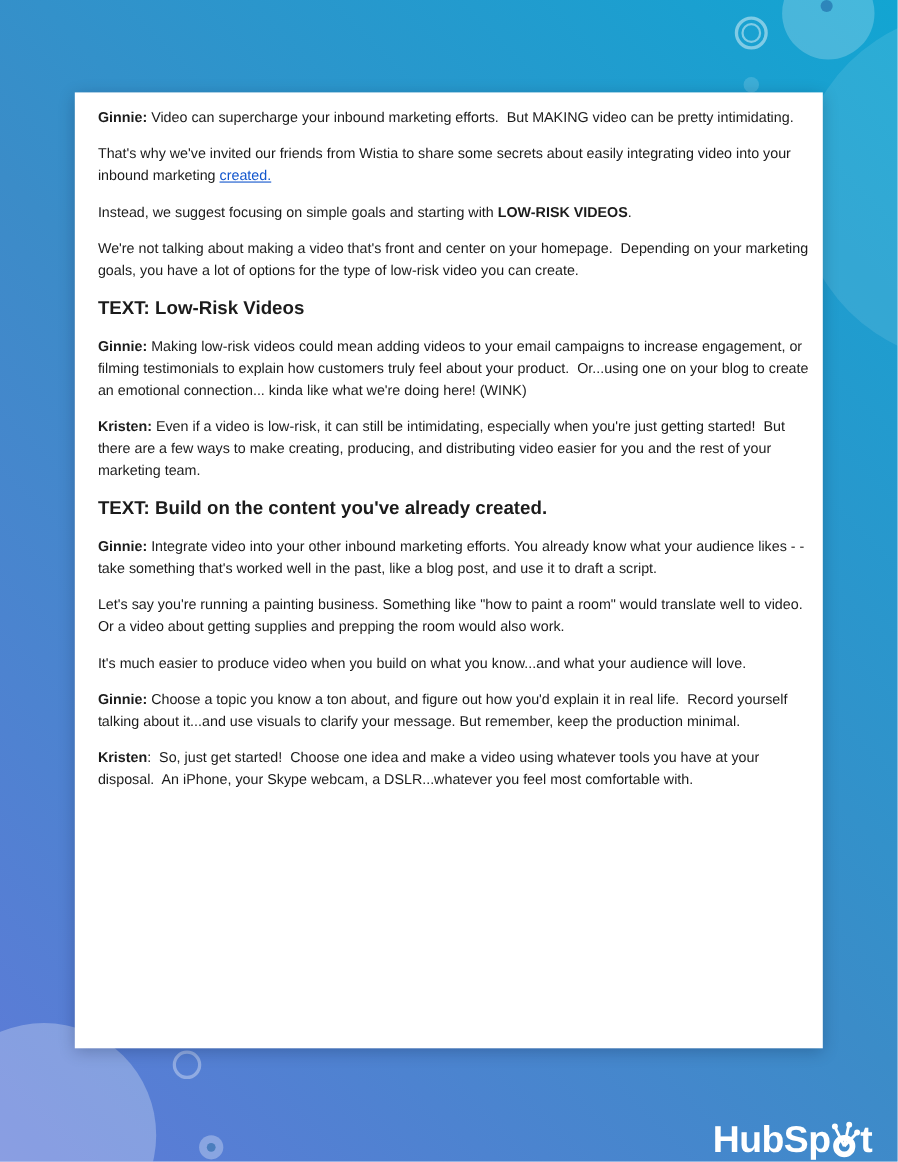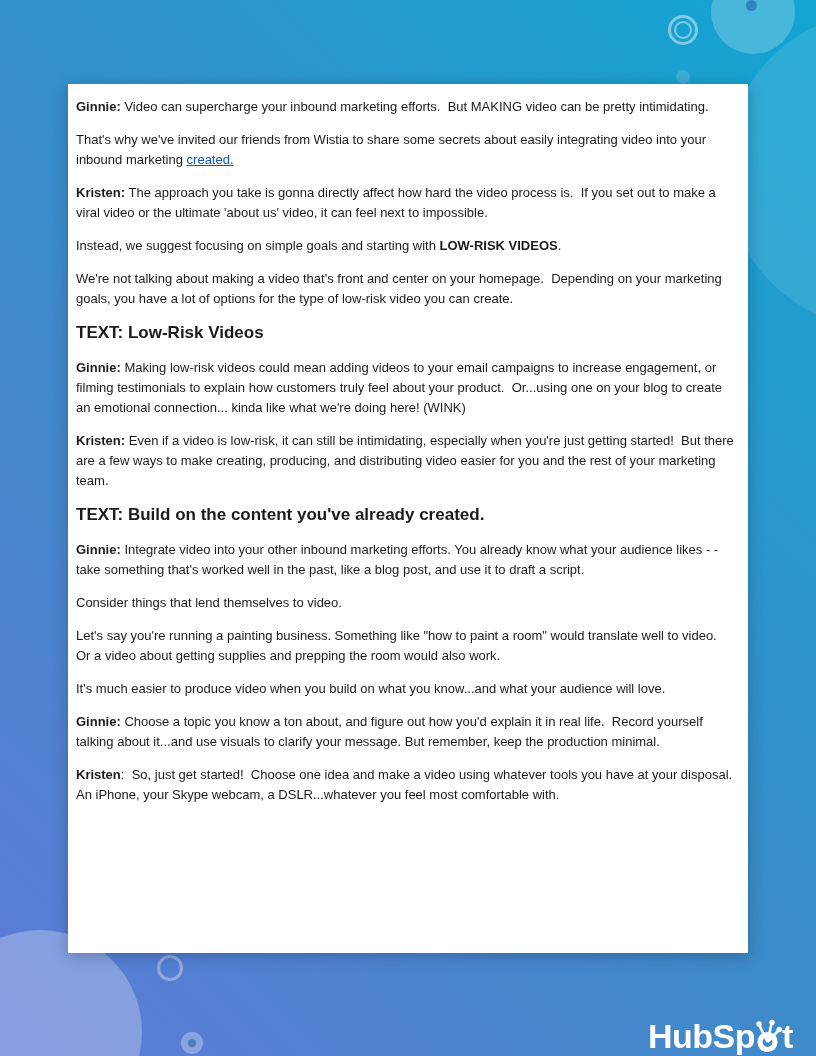--- a/index.html
+++ b/index.html
@@ -9,21 +9,21 @@
   
   .circle{position:absolute;border-radius:50%;}
   .c-fill{background:rgba(255,255,255,0.22);}
   .c-faint{background:rgba(255,255,255,0.10);}
   .c-ring{border:3px solid rgba(255,255,255,0.45);background:transparent;}
   .c-ring-inner{position:absolute;left:3px;top:3px;right:3px;bottom:3px;border:2px solid rgba(255,255,255,0.45);border-radius:50%;}
   .c-dot-dark{background:rgba(23,94,160,0.55);}
   
   .page{position:absolute;left:68px;top:84px;width:680px;height:869px;
         background:#ffffff;box-shadow:0 3px 14px rgba(0,10,40,0.25);
-        box-sizing:border-box;padding:13px 12px 8px 8px;overflow:hidden;}
+        box-sizing:border-box;padding:13px 12px 8px 21px;overflow:hidden;}
   .content{color:#1b1b1b;font-size:13px;line-height:20px;}
   .content p{margin:0 0 13px 0;white-space:pre-wrap;}
   .content p.h{font-size:17px;line-height:22px;font-weight:bold;margin:7px 0 14px 0;}
   .content p.i{font-style:italic;}
   .content .b{font-weight:bold;}
   .content a{color:#1155cc;text-decoration:underline;}
   
   .logo{position:absolute;left:648px;top:1018px;display:flex;align-items:flex-start;
         color:#ffffff;font-weight:bold;font-size:34px;letter-spacing:-0.5px;line-height:36px;}
   .logo .spr{display:inline-block;margin:0 0 1px 0;}
@@ -43,29 +43,27 @@
 
   <div class="circle" style="left:-62px;top:930px;width:204px;height:204px;background:rgba(255,255,255,0.27);"></div>
   <div class="circle c-ring" style="left:157px;top:955px;width:20px;height:20px;border-width:3px;border-color:rgba(255,255,255,0.35);"></div>
   <div class="circle" style="left:181px;top:1032px;width:22px;height:22px;background:rgba(255,255,255,0.30);"></div>
   <div class="circle c-dot-dark" style="left:188px;top:1039px;width:8px;height:8px;"></div>
 
   <div class="page">
     <div class="content">
         <p><span class="b">Ginnie:</span><span> Video can supercharge your inbound marketing efforts.  But MAKING video can be pretty intimidating.</span></p>
         <p><span>That's why we've invited our friends from Wistia to share some secrets about easily integrating video into your inbound marketing </span><a href="#" style="color: rgb(17, 85, 204);">created.</a></p>
-        <p><span class="b">Kristen:</span><span> The approach you take is gonna directly affect how hard the video process is.  If you set out to make a viral video or the ultimate 'about us' video, it can feel next to impossible.</span></p>
         <p><span>Instead, we suggest focusing on simple goals and starting with </span><span class="b">LOW-RISK VIDEOS</span><span>.</span></p>
         <p><span>We're not talking about making a video that's front and center on your homepage.  Depending on your marketing goals, you have a lot of options for the type of low-risk video you can create.</span></p>
         <p class="h"><span>TEXT: Low-Risk Videos</span></p>
         <p><span class="b">Ginnie:</span><span> Making low-risk videos could mean adding videos to your email campaigns to increase engagement, or filming testimonials to explain how customers truly feel about your product.  Or...using one on your blog to create an emotional connection... kinda like what we're doing here! (WINK)</span></p>
         <p><span class="b">Kristen:</span><span> Even if a video is low-risk, it can still be intimidating, especially when you're just getting started!  But there are a few ways to make creating, producing, and distributing video easier for you and the rest of your marketing team.</span></p>
         <p class="h"><span>TEXT: Build on the content you've already created.</span></p>
         <p><span class="b">Ginnie:</span><span> Integrate video into your other inbound marketing efforts. You already know what your audience likes - - take something that's worked well in the past, like a blog post, and use it to draft a script.</span></p>
-        <p><span>Consider things that lend themselves to video.</span></p>
         <p><span>Let's say you're running a painting business. Something like "how to paint a room" would translate well to video.  Or a video about getting supplies and prepping the room would also work.</span></p>
         <p><span>It's much easier to produce video when you build on what you know...and what your audience will love.</span></p>
         <p><span class="b">Ginnie:</span><span> Choose a topic you know a ton about, and figure out how you'd explain it in real life.  Record yourself talking about it...and use visuals to clarify your message. But remember, keep the production minimal.</span></p>
         <p><span class="b">Kristen</span><span>:  So, just get started!  Choose one idea and make a video using whatever tools you have at your disposal.  An iPhone, your Skype webcam, a DSLR...whatever you feel most comfortable with.</span></p>
       </div>
   </div>
 
   <div class="logo">
     <span>HubSp</span>
       <span class="spr"><svg width="27" height="36" viewBox="0 0 27 36" fill="none" xmlns="http://www.w3.org/2000/svg">

